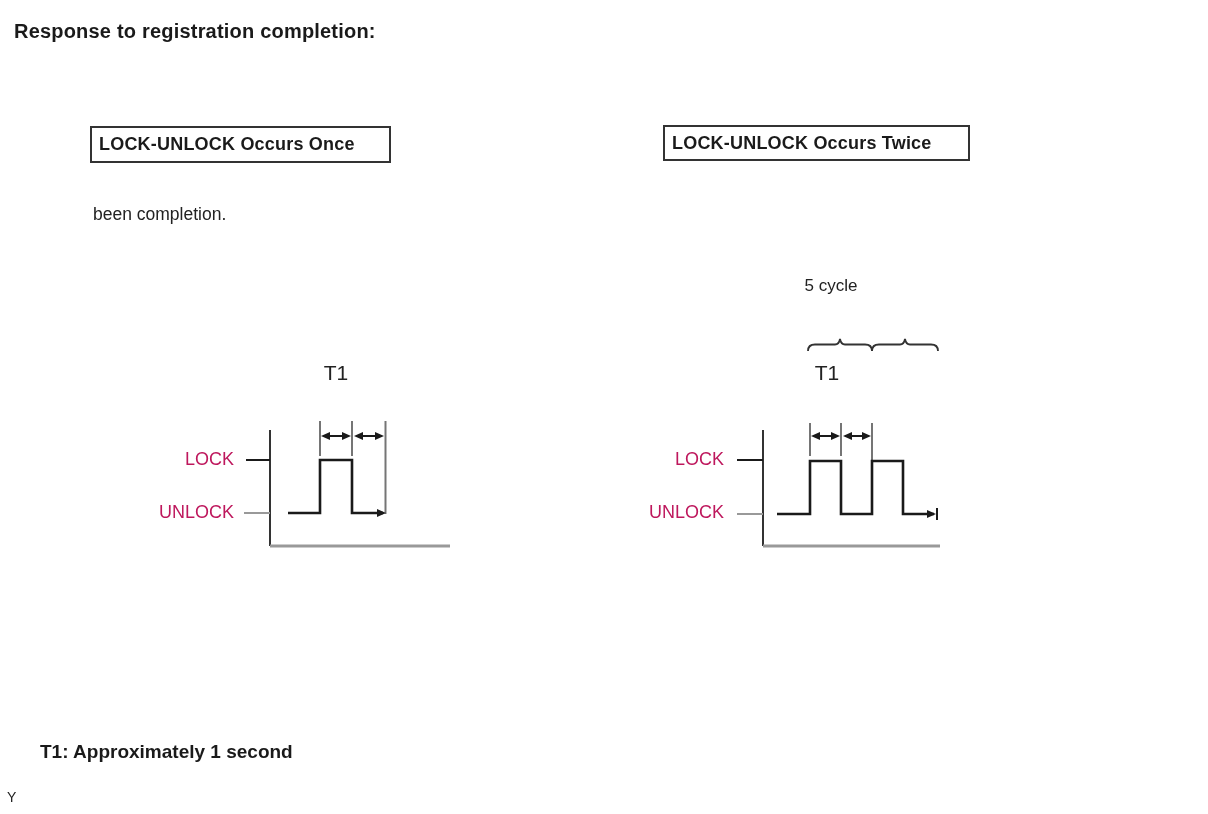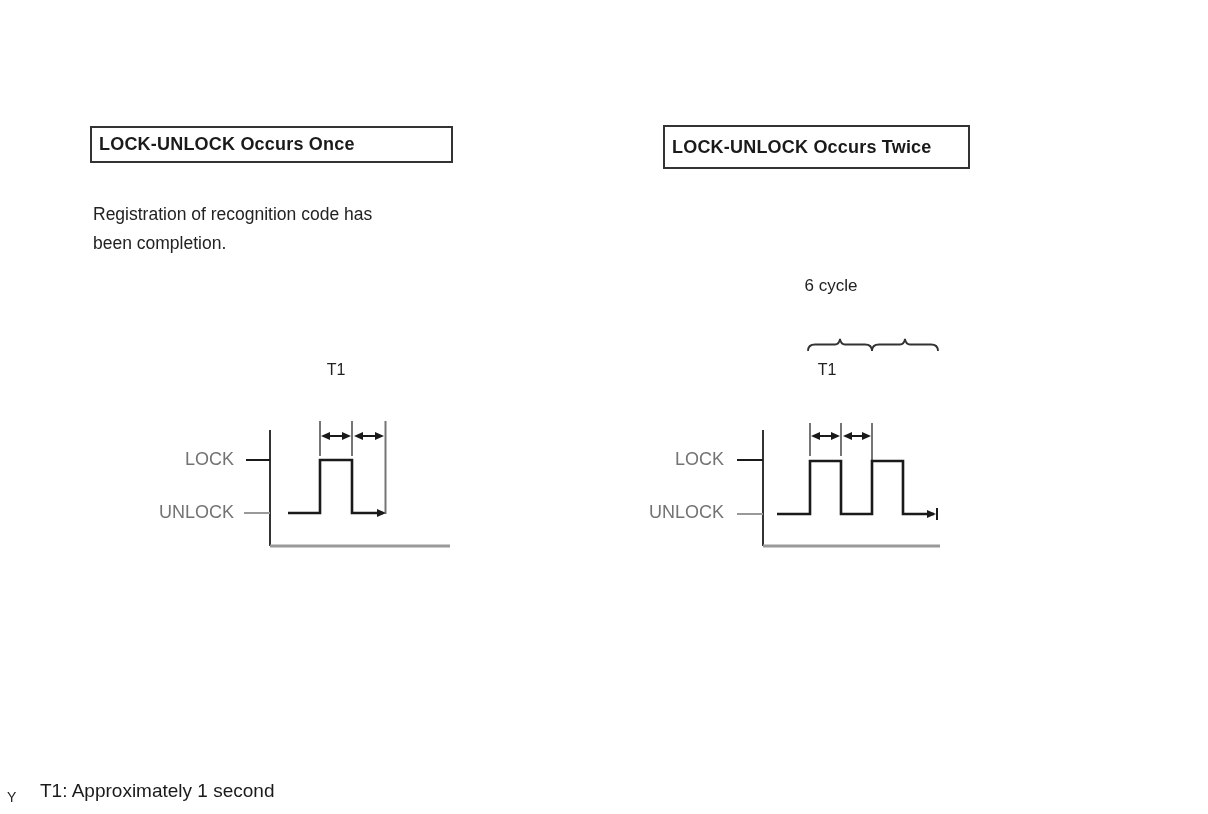--- a/index.html
+++ b/index.html
@@ -25,65 +25,65 @@
   }
   .heading-box{
     box-sizing:border-box;
     border:2px solid var(--axis);
     font-size:18px;font-weight:bold;
     display:flex;align-items:center;
     padding-left:7px;
     letter-spacing:0.2px;
     background:#ffffff;
   }
-  .box-once{left:90px;top:126px;width:363px;height:37px;}
-  .box-twice{left:663px;top:125px;width:307px;height:44px;}
+  .box-once{left:90px;top:126px;width:301px;height:37px;}
+  .box-twice{left:663px;top:125px;width:307px;height:36px;}
   .desc{
     font-size:17.5px;line-height:29px;
     color:#222222;
   }
   .desc-once{left:93px;top:200px;}
   .desc-twice{left:678px;top:200px;}
   .diagram-label{
-    font-size:18px;color:#737373;
+    font-size:18px;color:#be185d;
     text-align:right;
   }
   .t1-label{
-    font-size:16px;color:#222222;text-align:center;
+    font-size:21px;color:#222222;text-align:center;
   }
   .cycle-label{
     left:781px;top:276px;width:100px;
     font-size:17px;color:#222222;text-align:center;
   }
   .t1-left{left:320px;top:361px;width:32px;}
   .t1-right{left:810px;top:361px;width:34px;}
   .lock-left{left:148px;top:449px;width:86px;}
   .unlock-left{left:118px;top:502px;width:116px;}
   .lock-right{left:638px;top:449px;width:86px;}
   .unlock-right{left:608px;top:502px;width:116px;}
   .footnote{
     left:40px;top:741px;
-    font-size:19px;font-weight:normal;margin-top:39px;
+    font-size:19px;font-weight:bold;
   }
   .page-letter{
     left:7px;top:789px;
     font-size:14px;color:#222222;
   }
   svg{display:block;}
 </style>
 </head>
 <body>
 
 <div class="page">
 
+  <div class="abs title">Response to registration completion:</div>
 
   <div class="abs heading-box box-once">LOCK-UNLOCK Occurs Once</div>
 
   <div class="abs desc desc-once">
-    <div>Registration of recognition code has</div>
     <div>been completion.</div>
   </div>
 
   <div class="abs t1-label t1-left">T1</div>
   <div class="abs diagram-label lock-left">LOCK</div>
   <div class="abs diagram-label unlock-left">UNLOCK</div>
 
   <svg class="abs" style="left:120px;top:350px;" width="340" height="210" viewBox="0 0 340 210">
 
     <line x1="150" y1="80" x2="150" y2="196" stroke="var(--axis)" stroke-width="2"></line>
@@ -108,21 +108,21 @@
 
     <polyline points="168,163 200,163 200,110 232,110 232,163 263,163" fill="none" stroke="var(--ink)" stroke-width="2.6"></polyline>
     <polygon points="266,163 257,159 257,167" fill="var(--ink)"></polygon>
 
     <line x1="150" y1="196" x2="330" y2="196" stroke="var(--grayline)" stroke-width="3"></line>
   </svg>
 
   <div class="abs heading-box box-twice">LOCK-UNLOCK Occurs Twice</div>
 
 
-  <div class="abs cycle-label">6 cycle</div>
+  <div class="abs cycle-label">5 cycle</div>
   <div class="abs t1-label t1-right">T1</div>
   <div class="abs diagram-label lock-right">LOCK</div>
   <div class="abs diagram-label unlock-right">UNLOCK</div>
 
   <svg class="abs" style="left:610px;top:270px;" width="360" height="290" viewBox="0 0 360 290">
 
     <path d="M198,81 Q198,74.5 205,74.5 L225,74.5 Q229,74.5 230,69 Q231,74.5 235,74.5 L255,74.5 Q262,74.5 262,81" fill="none" stroke="var(--axis)" stroke-width="1.8"></path>
     <path d="M262,81 Q262,74.5 269,74.5 L290,74.5 Q294,74.5 295,69 Q296,74.5 300,74.5 L321,74.5 Q328,74.5 328,81" fill="none" stroke="var(--axis)" stroke-width="1.8"></path>
 
     <line x1="153" y1="160" x2="153" y2="276" stroke="var(--axis)" stroke-width="2"></line>

